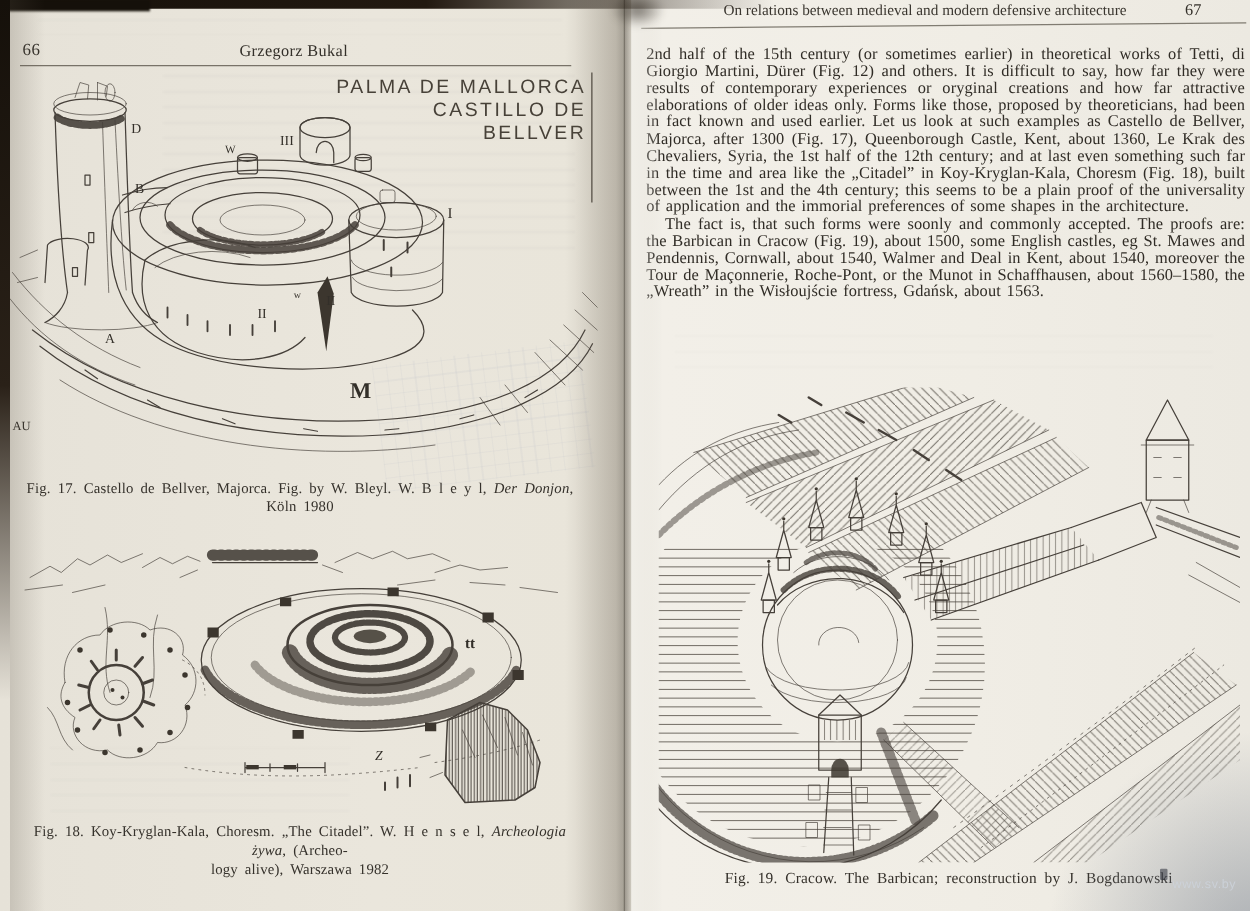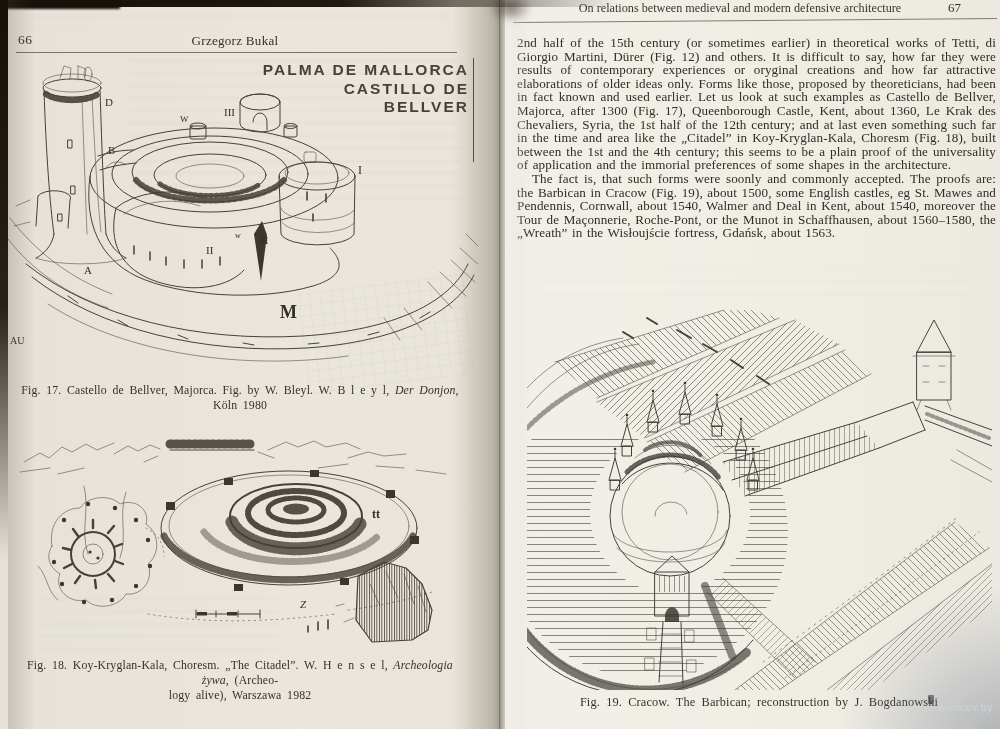--- a/index.html
+++ b/index.html
@@ -1,20 +1,20 @@
 <!DOCTYPE html>
 <html><head>
 <meta charset="utf-8">
 <style>
   html,body{margin:0;padding:0;background:#9aa0a8;}
   .canvas{position:relative;width:1000px;height:729px;overflow:hidden;
     background:linear-gradient(90deg,#e6e2d8 0%,#eae6dc 30%,#e9e5da 46%,#d9d4c8 49.6%,#f2efe8 53%,#f0ede5 78%,#ece9e1 100%);
     font-family:"Liberation Serif",serif;color:#332f29;}
   .abs{position:absolute;}
-  .noevt{pointer-events:none;font-weight:bold;}
+  .noevt{pointer-events:none;}
   
   .lp-num{left:18px;top:32px;font-size:13.5px;letter-spacing:.5px;}
   .lp-head{left:110px;top:33px;width:250px;text-align:center;font-size:13px;letter-spacing:.3px;}
   .lp-rule{left:16px;top:52px;width:441px;height:1.4px;background:#5b554b;opacity:.8;}
   .rp-head{left:540px;top:1px;width:400px;text-align:center;font-size:12.2px;color:#3a362f;}
   .rp-num{left:948px;top:0px;font-size:13px;}
   .rp-rule{left:513px;top:20px;width:484px;height:1.2px;background:#5b554b;opacity:.75;transform:rotate(-.5deg);}
   
   .bodytext{left:517px;top:36px;width:479px;font-size:13.1px;line-height:13.6px;
     text-align:justify;color:#302c26;word-spacing:1.2px;letter-spacing:.1px;}

